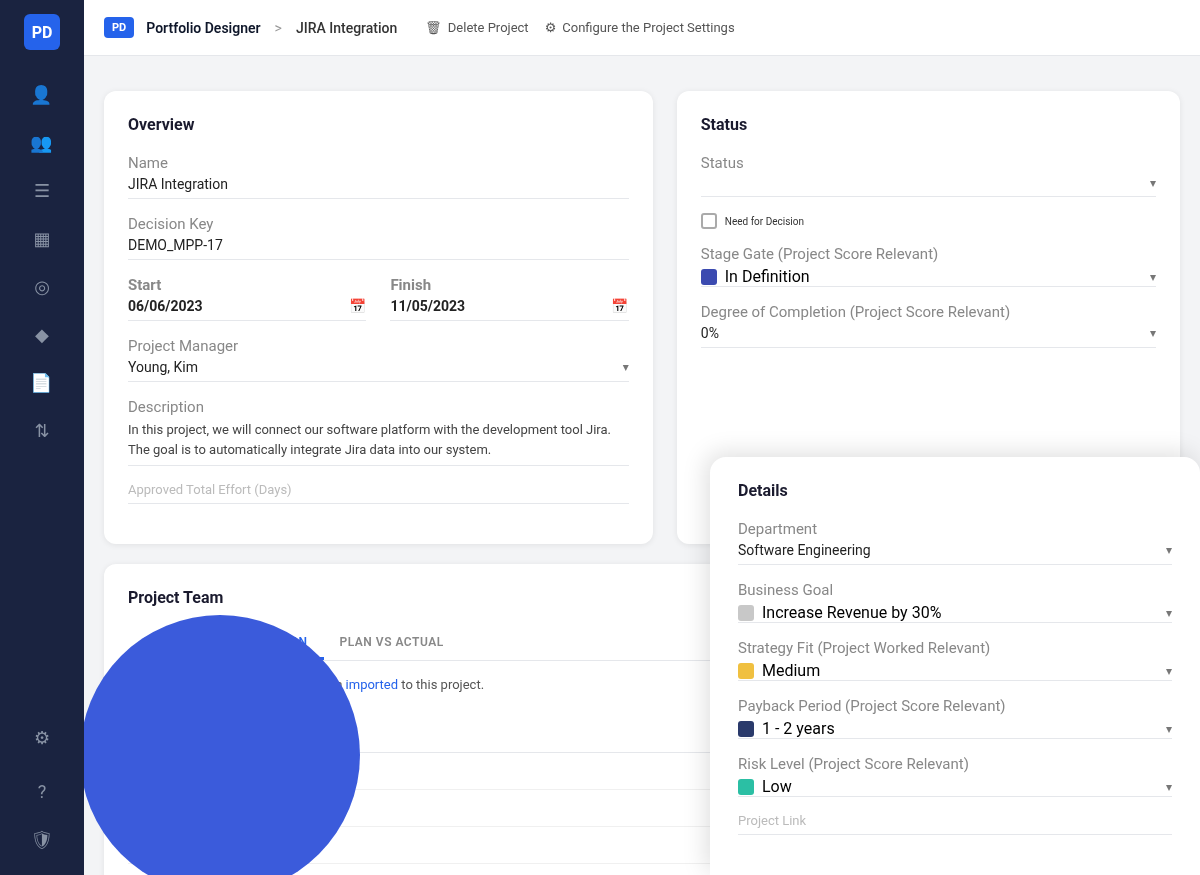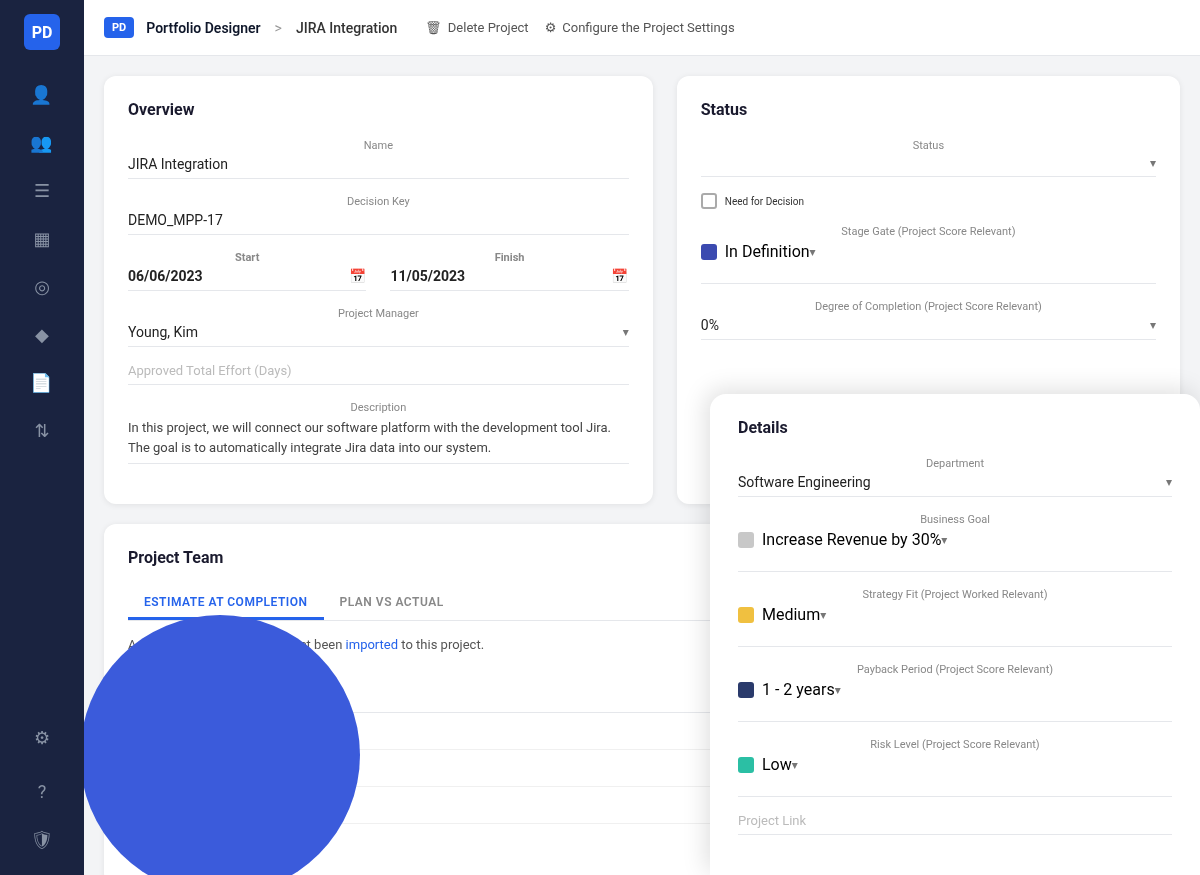--- a/index.html
+++ b/index.html
@@ -111,20 +111,21 @@
       background: #f3f4f6;
       overflow: auto;
       padding: 20px;
     }
 
     
     .cards-row {
       display: flex;
       gap: 24px;
       margin-bottom: 20px;
+      margin-top: 15px;
     }
 
     
     .card {
       background: #fff;
       border-radius: 12px;
       box-shadow: 0 1px 6px rgba(0,0,0,0.08);
       padding: 24px;
     }
     .card-overview { flex: 1.1; }
@@ -132,24 +133,23 @@
 
     .card-title {
       font-size: 16px;
       font-weight: 700;
       color: #1a1a2e;
       margin-bottom: 20px;
     }
 
     .field-group { margin-bottom: 16px; }
     .field-label {
-      font-size: 11px;
+      font-size: 15px;
       color: #888;
       margin-bottom: 4px;
-      text-align: center;
     }
     .field-value {
       font-size: 14px;
       color: #222;
       padding-bottom: 6px;
       border-bottom: 1px solid #e5e7eb;
     }
     .field-input {
       font-size: 14px;
       color: #222;
@@ -202,22 +202,23 @@
       width: 16px;
       height: 16px;
       border: 2px solid #aaa;
       border-radius: 3px;
     }
     .checkbox-label { font-size: 10px; color: #333; }
 
     .status-select {
       display: flex;
       align-items: center;
-      border-bottom: 1px solid #e5e7eb;
-      padding-bottom: 22px;
+      justify-content: space-between;
+      border-bottom: 1px solid #e5e7eb;
+      padding-bottom: 0;
       margin-bottom: 16px;
     }
     .status-select-inner {
       display: flex;
       align-items: center;
       gap: 8px;
     }
     .color-dot {
       width: 16px;
       height: 16px;
@@ -395,26 +396,26 @@
 
       <div class="field-group">
         <div class="field-label">Project Manager</div>
         <div class="field-input">
           <span>Young, Kim</span>
           <span class="dropdown-icon">▾</span>
         </div>
       </div>
 
       <div class="field-group">
-        <div class="placeholder-text">Approved Total Effort (Days)</div>
-      </div>
-
-      <div class="field-group">
         <div class="field-label">Description</div>
         <div class="description-text">In this project, we will connect our software platform with the development tool Jira. The goal is to automatically integrate Jira data into our system.</div>
+      </div>
+
+      <div class="field-group">
+        <div class="placeholder-text">Approved Total Effort (Days)</div>
       </div>
     </div>
 
     <div class="card card-status">
       <div class="card-title">Status</div>
 
       <div class="field-group">
         <div class="field-label">Status</div>
         <div class="field-input">
           <span></span>

